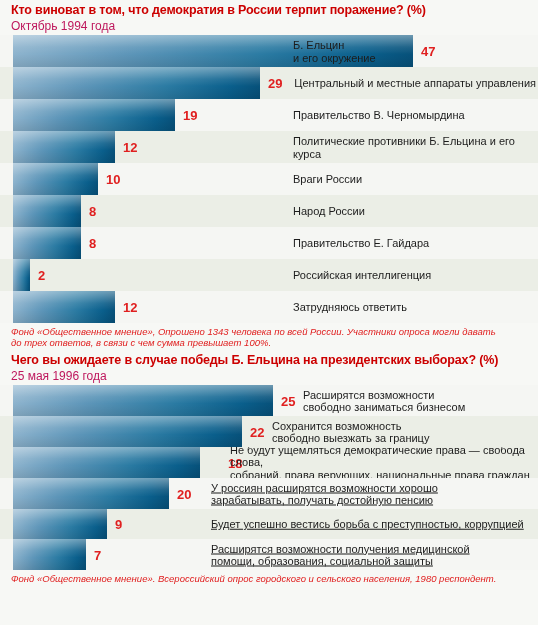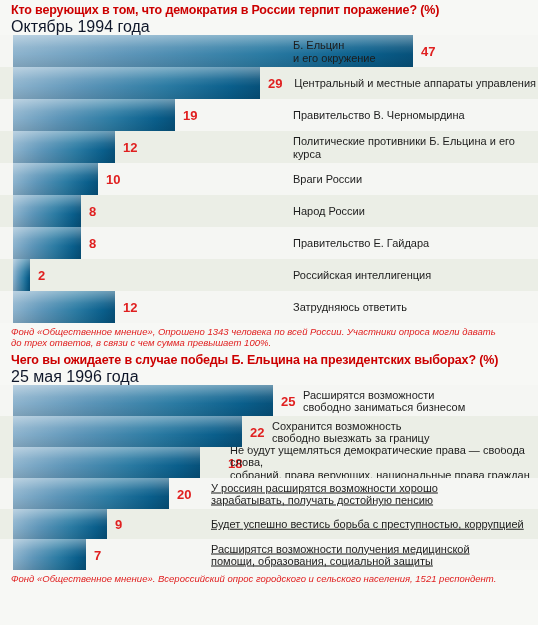--- a/index.html
+++ b/index.html
@@ -28,22 +28,22 @@
   }
   .sec-title {
     color: #cc0000;
     font-weight: bold;
     font-size: 12.5px;
     line-height: 15px;
     letter-spacing: -0.15px;
     white-space: nowrap;
   }
   .sec-sub {
-    color: #0f172a;
-    font-size: 16px;
+    color: #be185d;
+    font-size: 12px;
     line-height: 15px;
     padding-top: 1px;
   }
 
   
   .chart { position: relative; }
   .row {
     position: relative;
     width: 538px;
     box-sizing: border-box;
@@ -91,21 +91,21 @@
     background: #f7f8f5;
     white-space: pre-line;
   }
 </style>
 </head>
 <body>
 
 <div class="page">
 
   <div class="sec-head">
-    <div class="sec-title">Кто верующих в том, что демократия в России терпит поражение? (%)</div>
+    <div class="sec-title">Кто виноват в том, что демократия в России терпит поражение? (%)</div>
     <div class="sec-sub">Октябрь 1994 года</div>
   </div>
   <div class="chart" id="chart1">
       <div class="row even" style="height: 32px;">
         <div class="bar" style="width: 400px;"></div>
         <div class="val" style="left: 421px;">47</div>
         <div class="lbl" style="left: 293px; width: 243px;">Б. Ельцин
 и его окружение</div>
       </div>
       <div class="row odd" style="height: 32px;">
@@ -186,15 +186,15 @@
         <div class="val" style="left: 115px;">9</div>
         <div class="lbl right" style="left: 211px; width: 322px;">Будет успешно вестись борьба с преступностью, коррупцией</div>
       </div>
       <div class="row even" style="height: 31px;">
         <div class="bar" style="width: 73px;"></div>
         <div class="val" style="left: 94px;">7</div>
         <div class="lbl right" style="left: 211px; width: 322px;">Расширятся возможности получения медицинской
 помощи, образования, социальной защиты</div>
       </div>
     </div>
-  <div class="note">Фонд «Общественное мнение». Всероссийский опрос городского и сельского населения, 1521 респондент.</div>
+  <div class="note">Фонд «Общественное мнение». Всероссийский опрос городского и сельского населения, 1980 респондент.</div>
 
 </div>
 
 </body></html>

